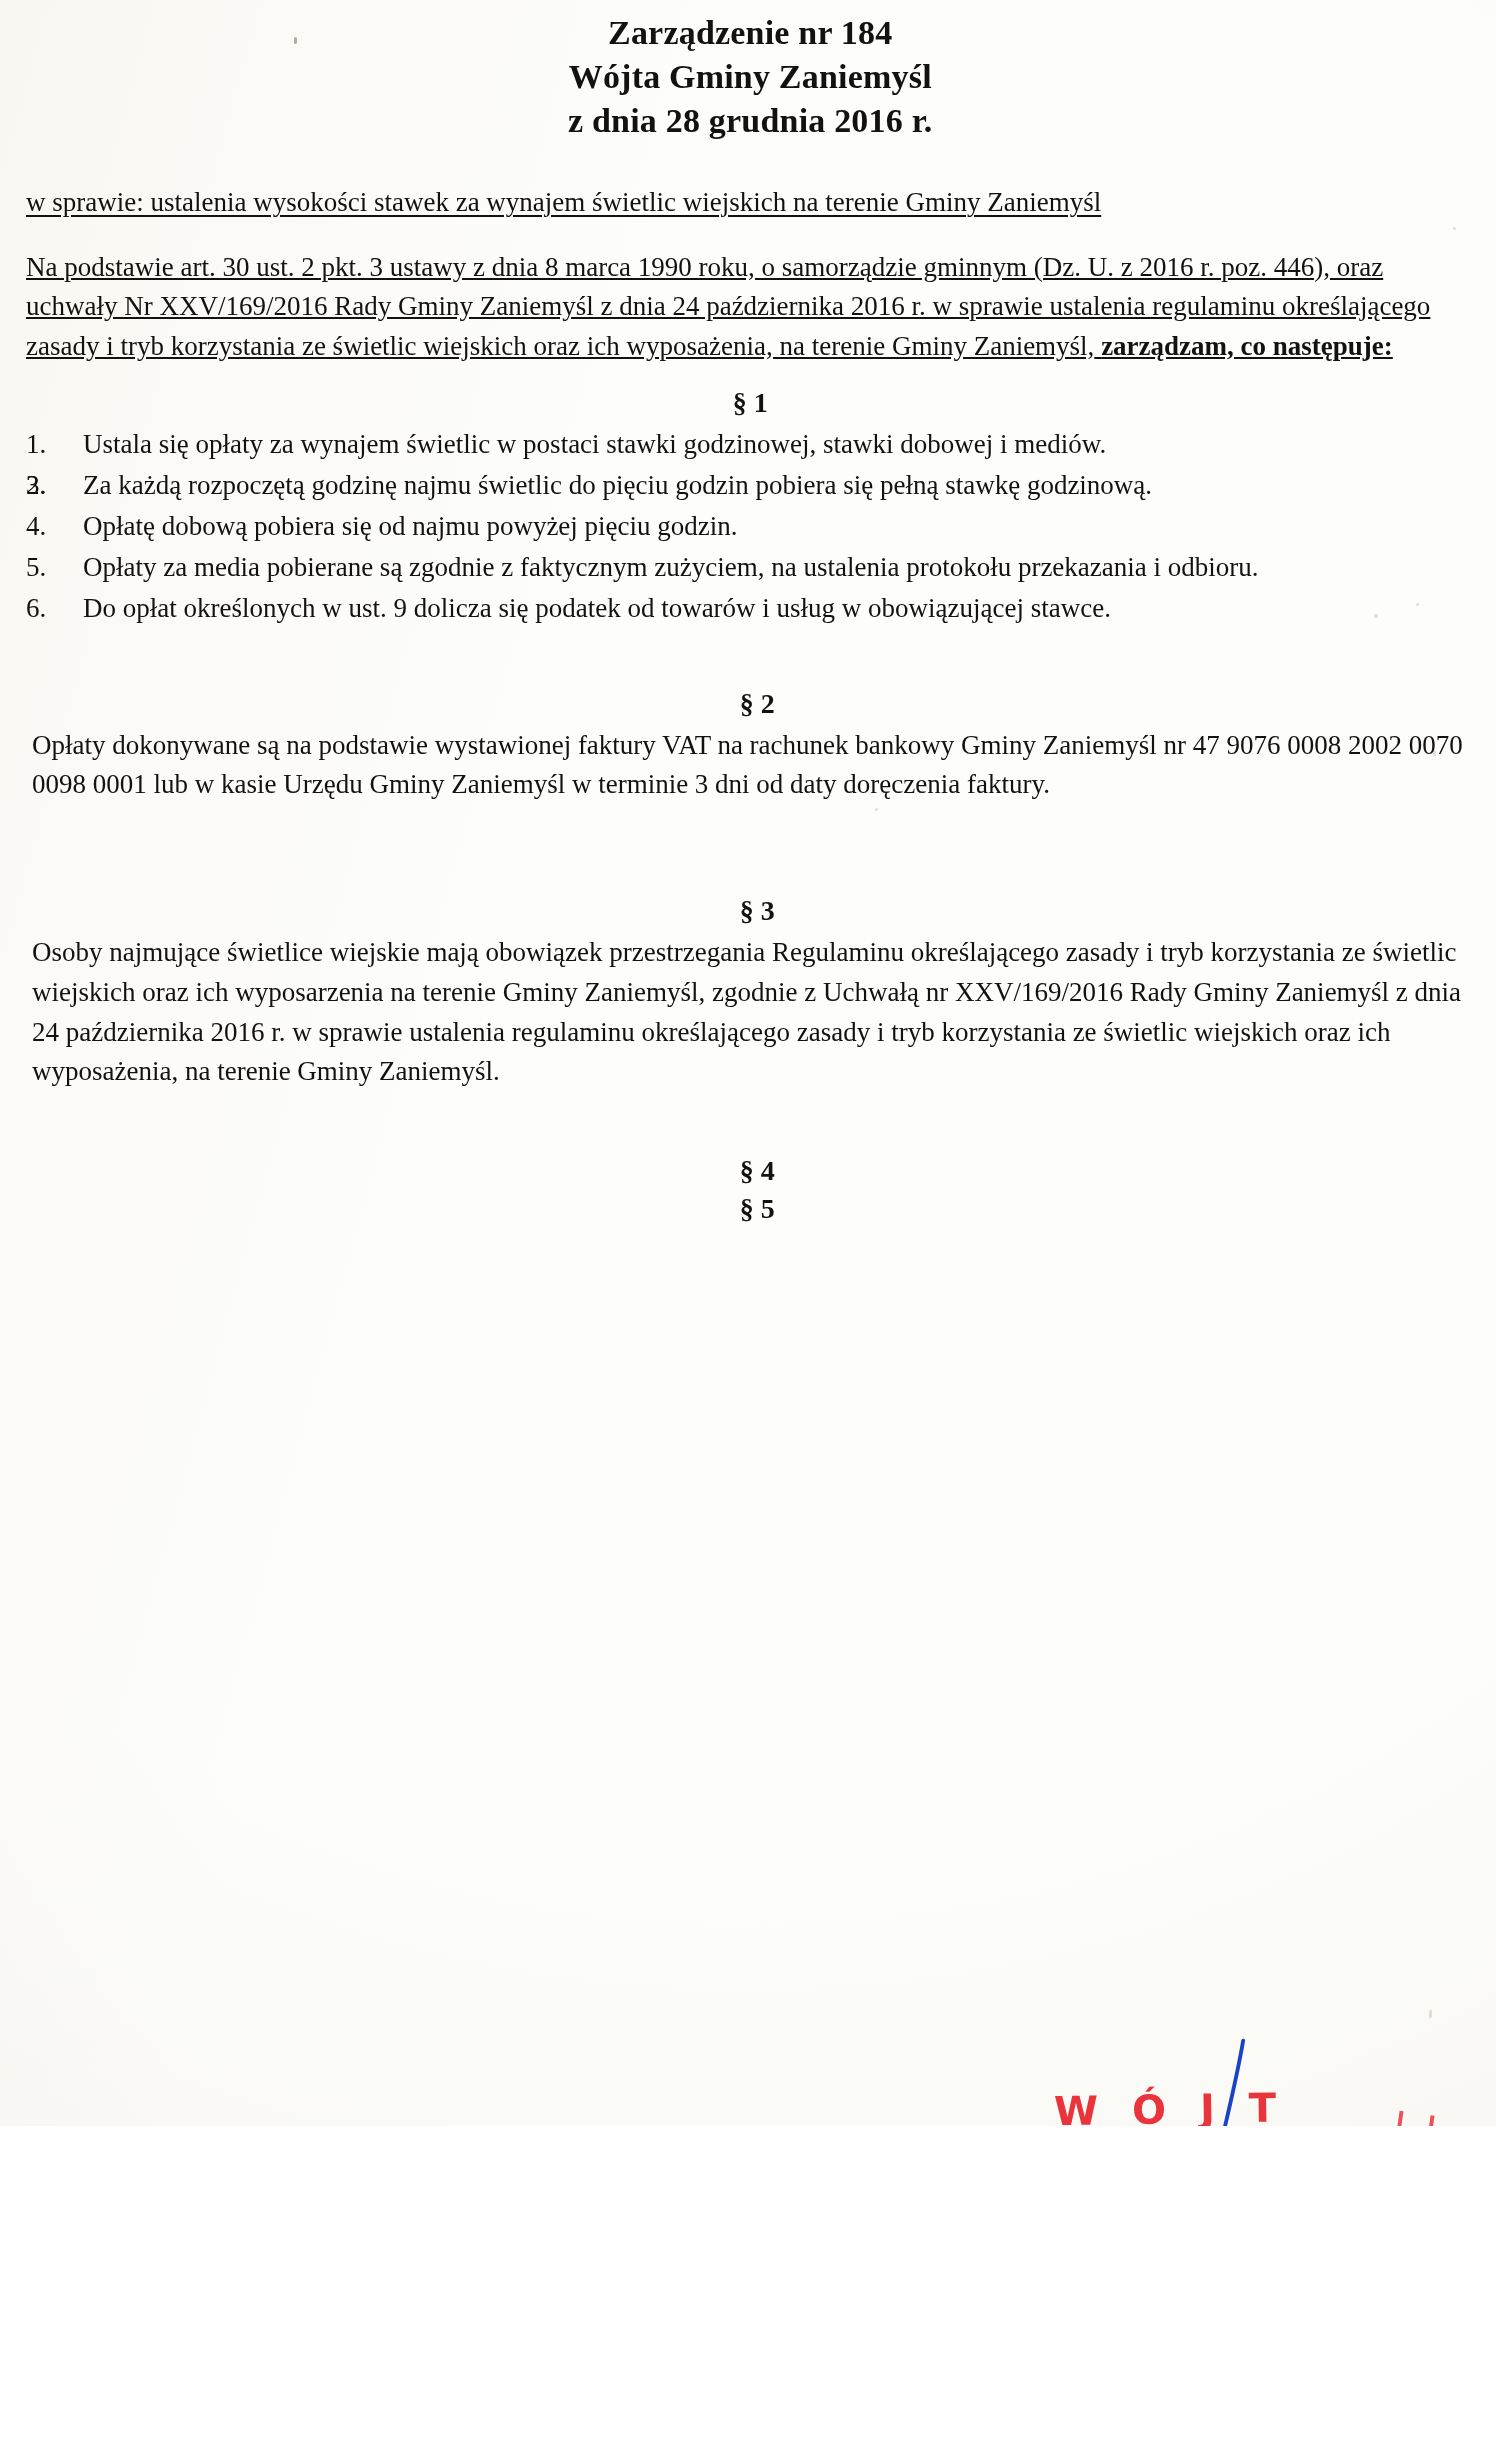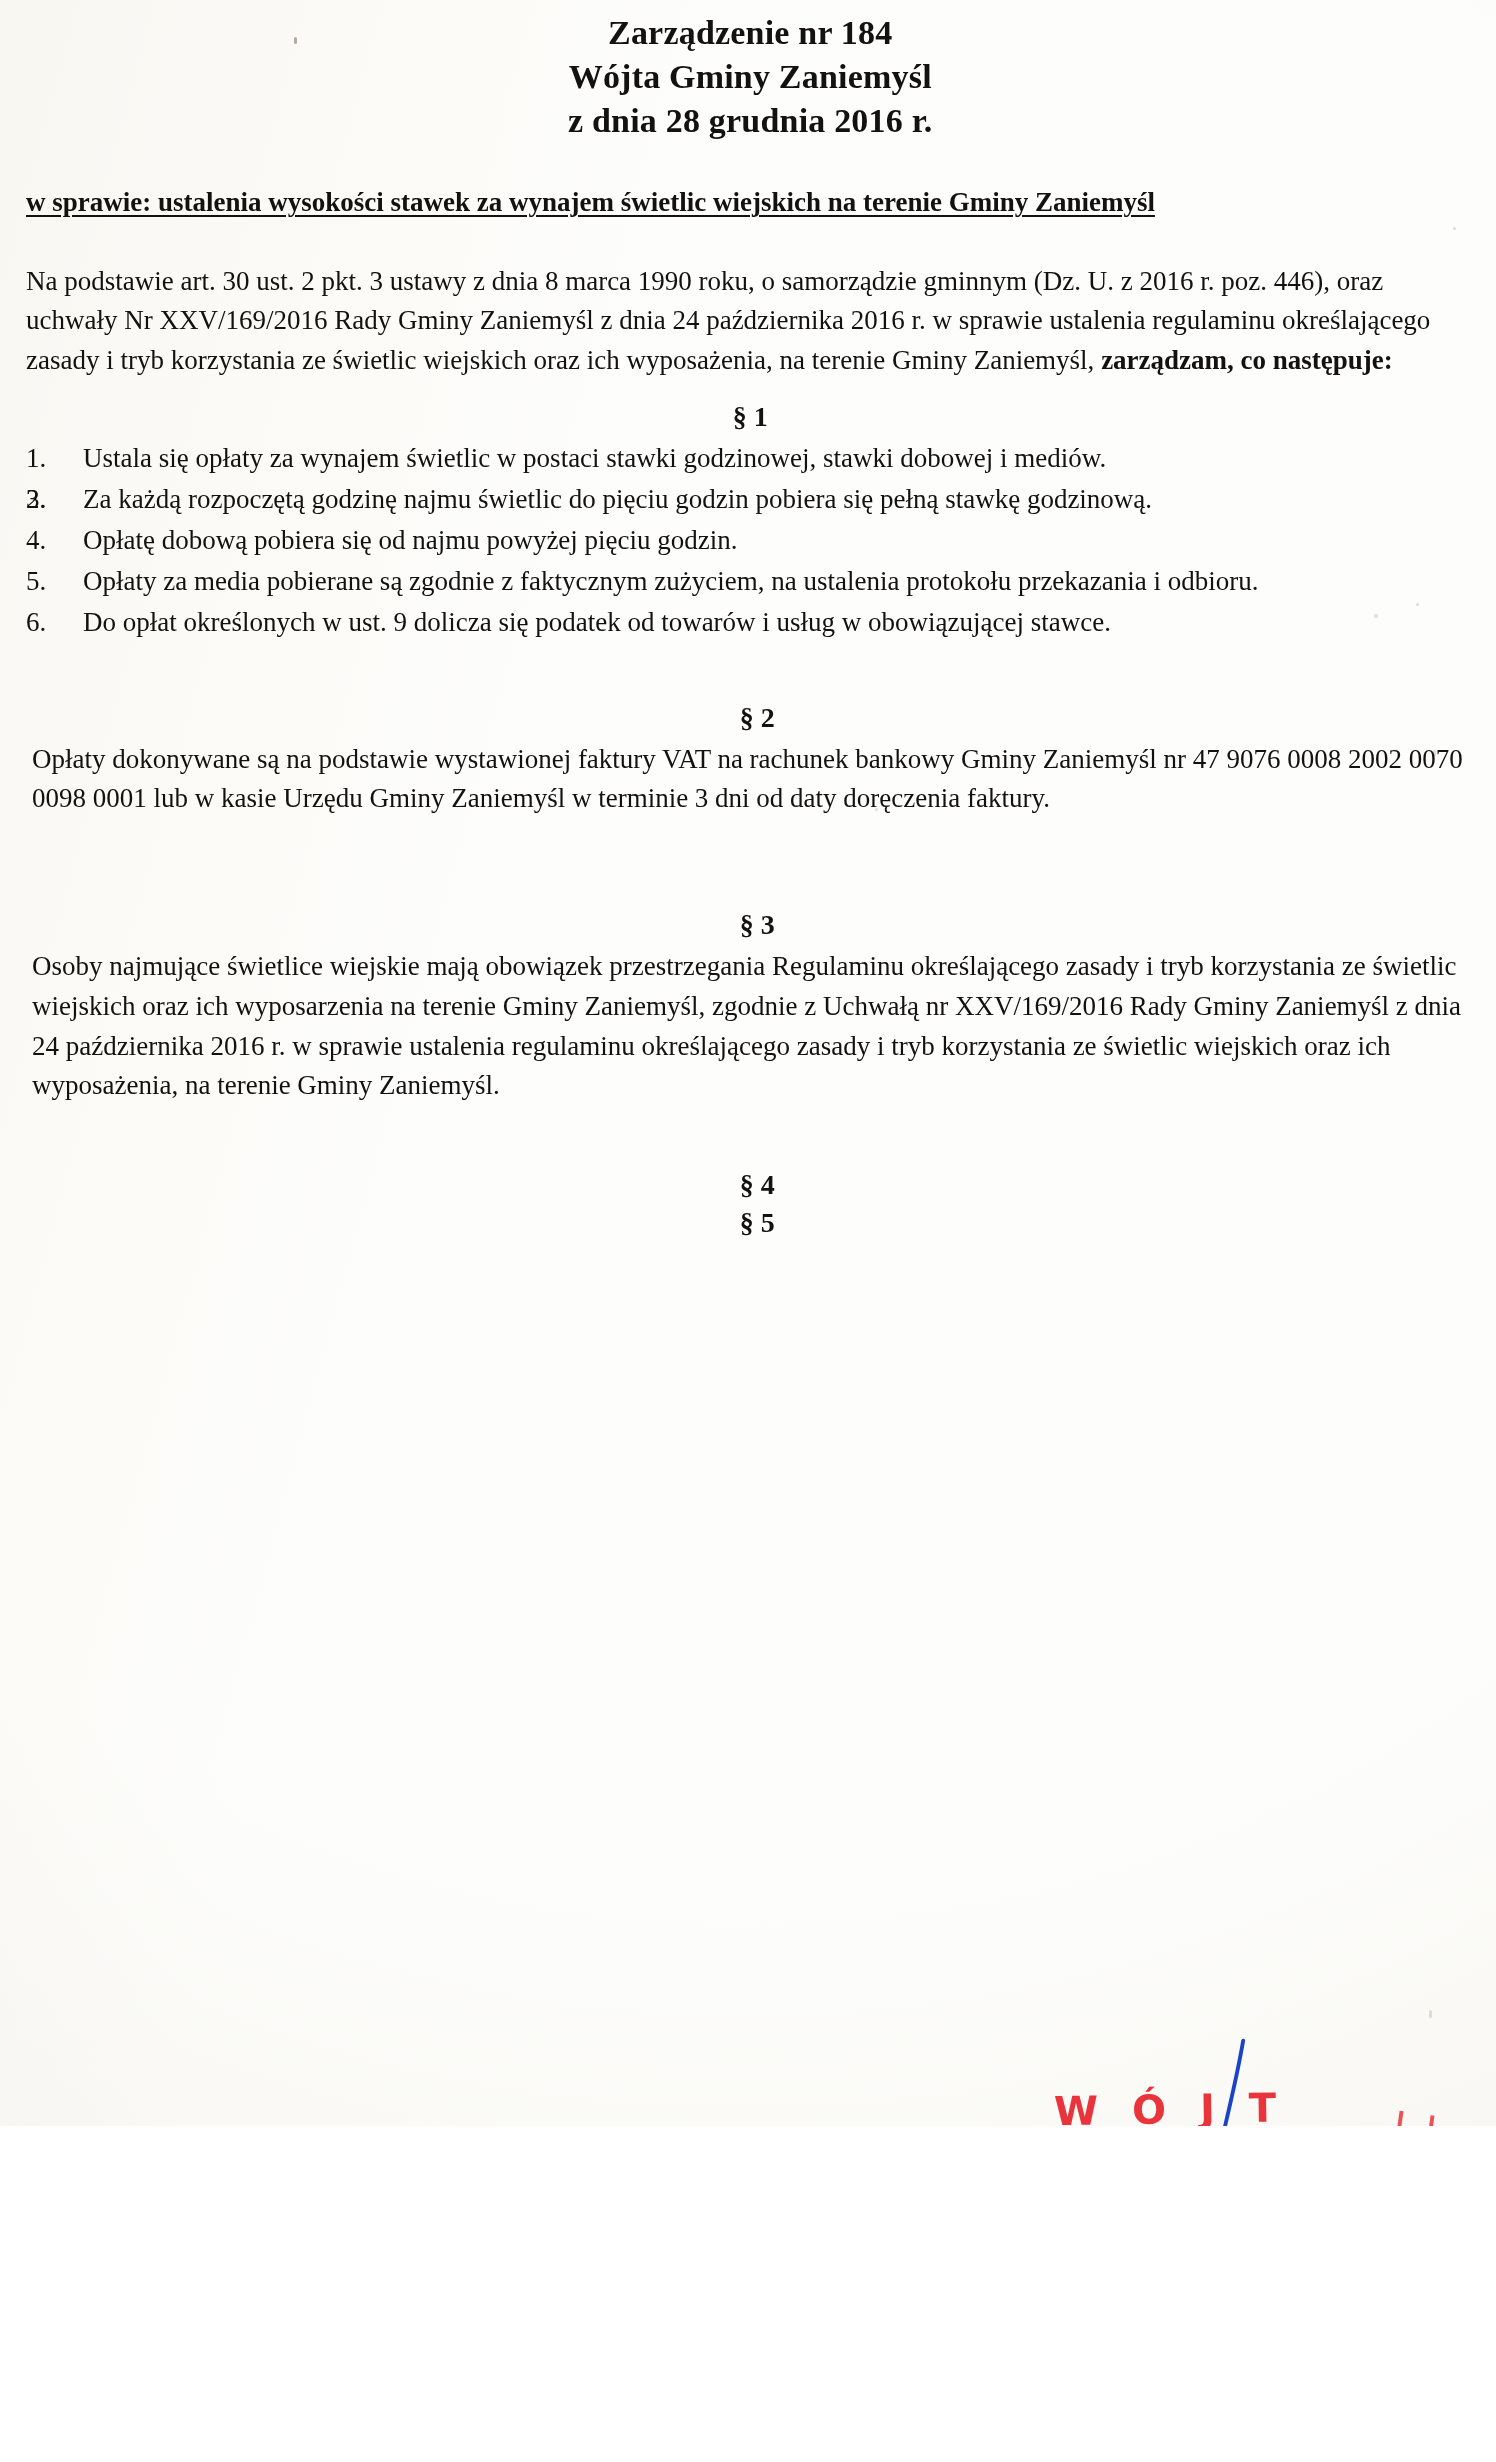--- a/index.html
+++ b/index.html
@@ -45,33 +45,34 @@
     font-size: 34px;
     line-height: 1.30;
     font-weight: bold;
     white-space: nowrap;
   }
 
   
   .subject {
     margin-top: 40px;
     font-size: 27px;
-    font-weight: bold;
+    font-weight: normal;
     line-height: 1.42;
     text-decoration: underline;
     text-underline-offset: 3.8px;
     text-decoration-thickness: 2.3px;
   }
 
   
   .preamble {
-    margin-top: 40px;
+    margin-top: 26px;
     font-size: 27px;
     line-height: 1.47;
     text-align: left;
+    text-decoration: underline;
   }
   .preamble .bold {
     font-weight: bold;
   }
 
   
   .sec-head {
     text-align: center;
     font-size: 28px;
     font-weight: bold;

